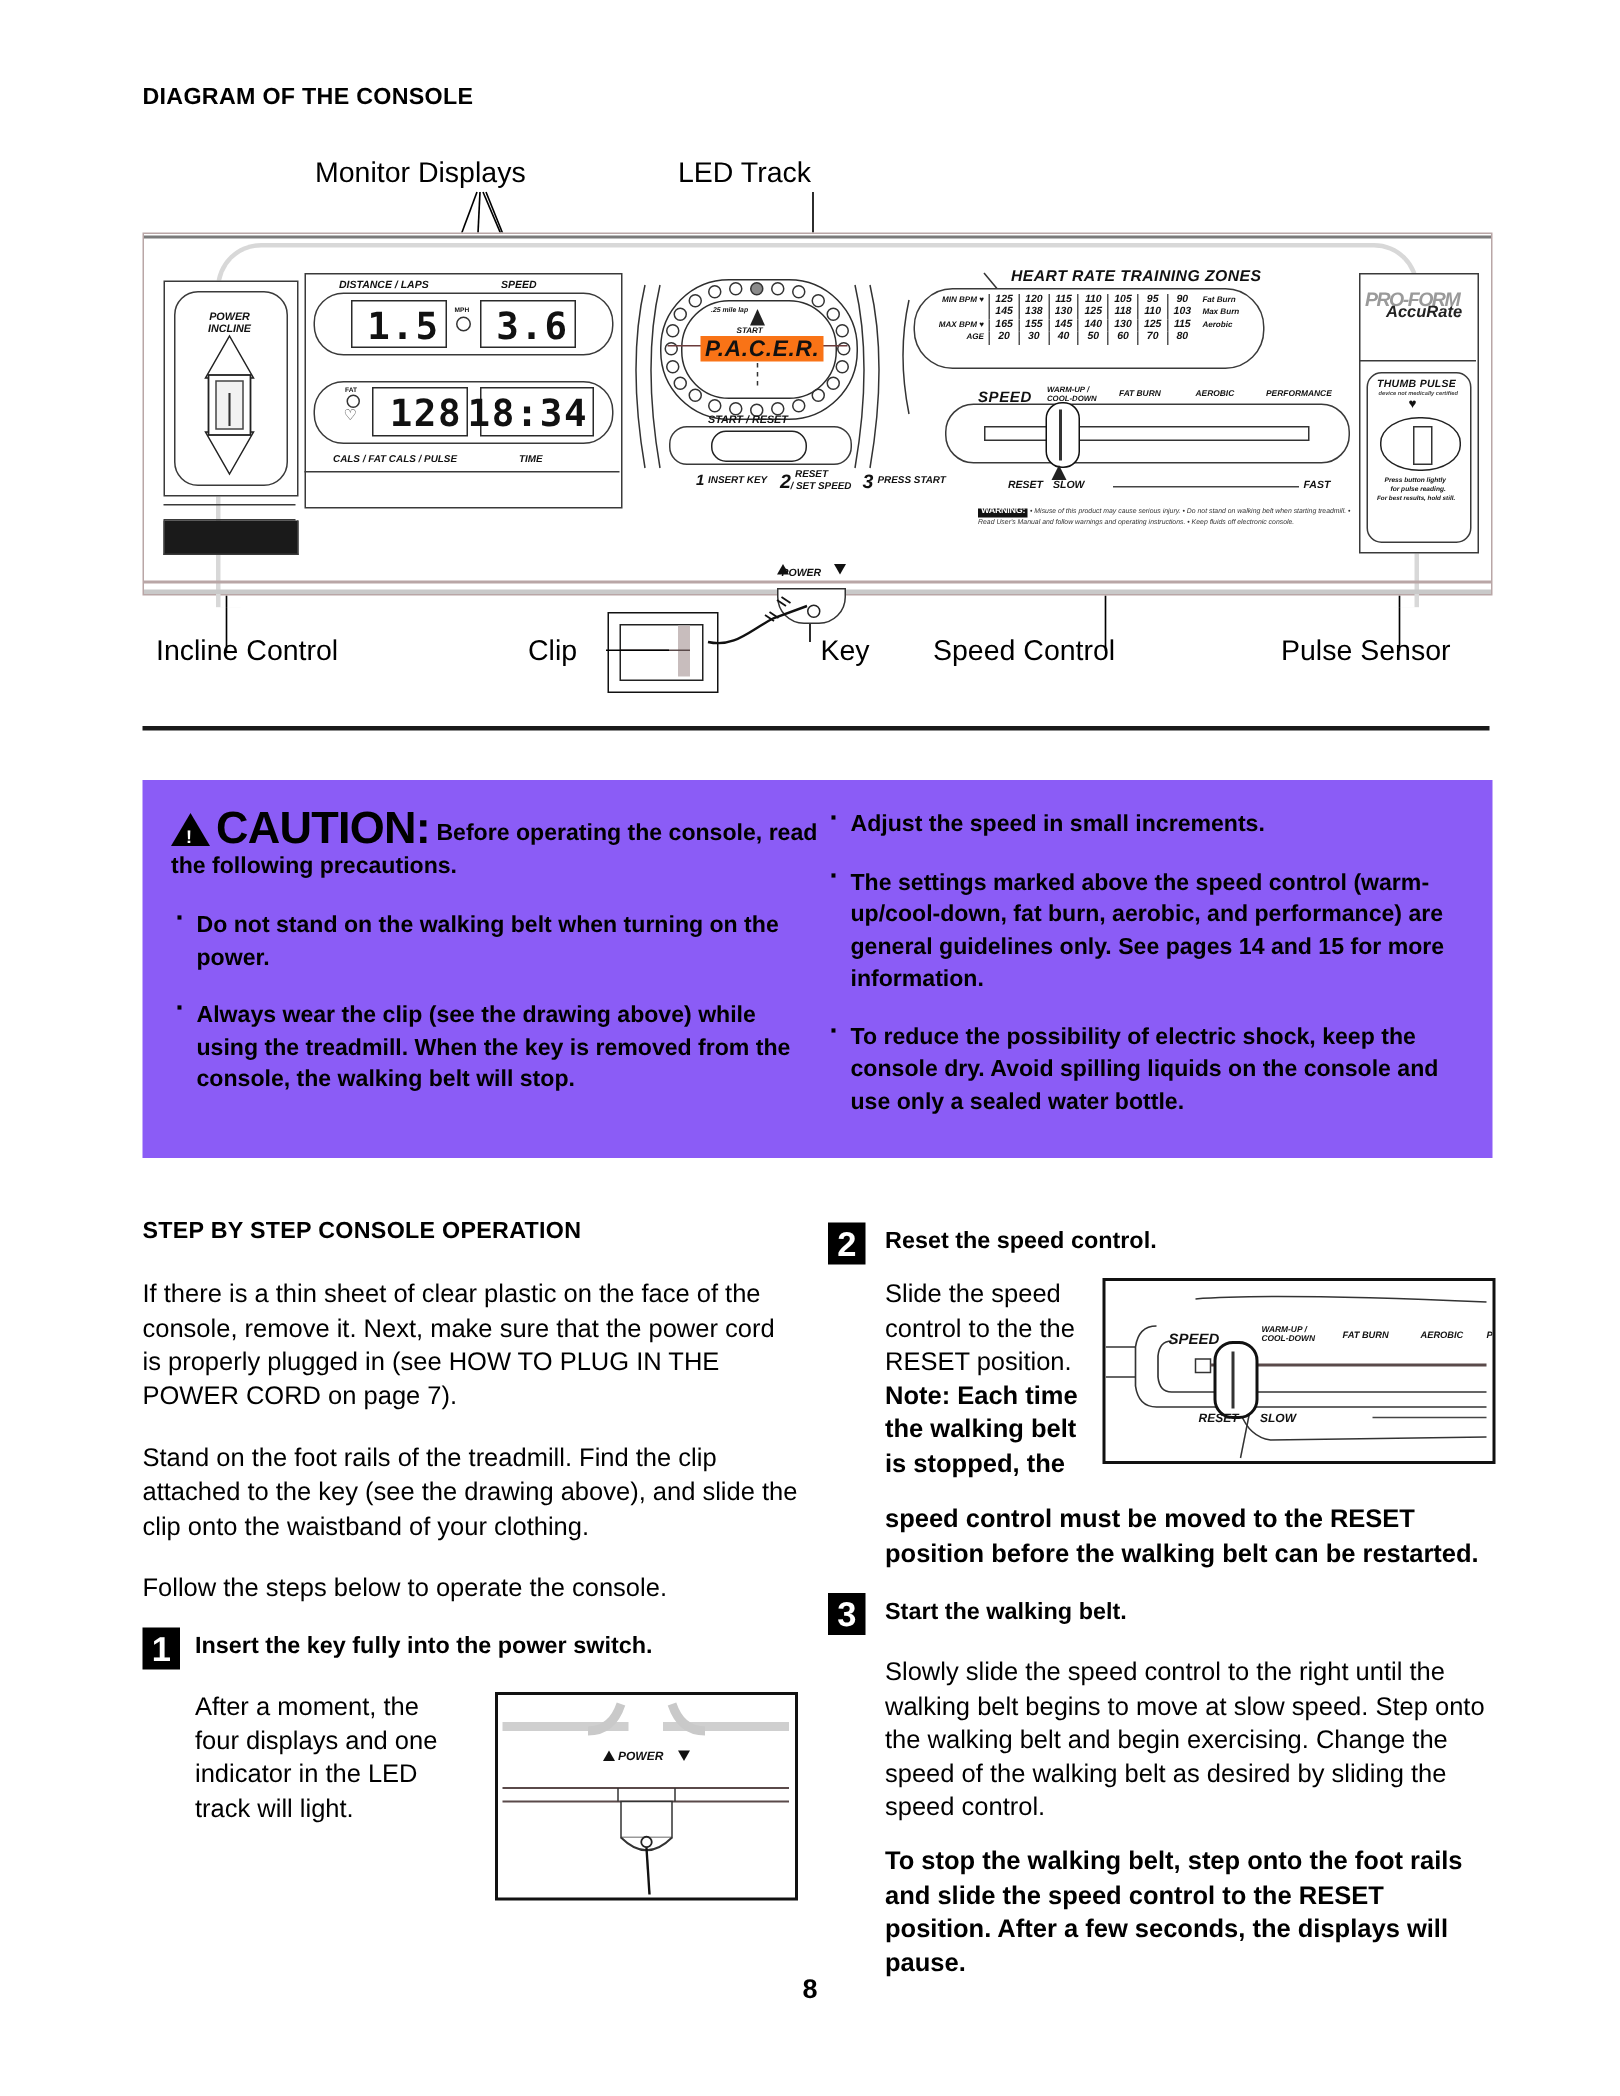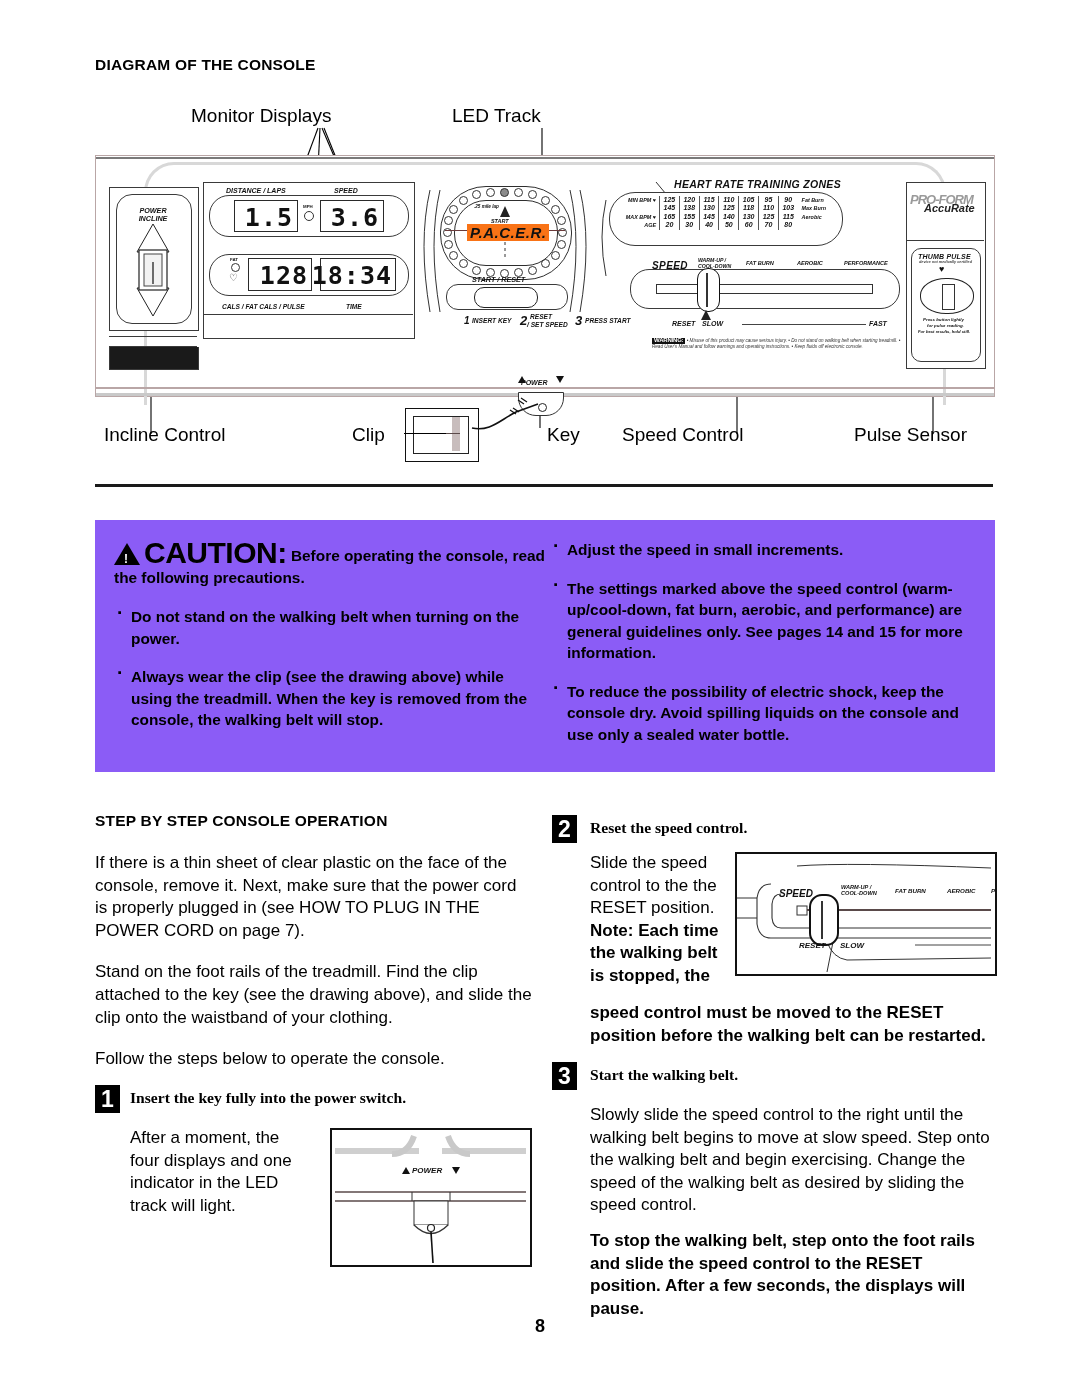--- a/index.html
+++ b/index.html
@@ -87,39 +87,39 @@
 
   
   .body-col{position:absolute;font-size:17px;line-height:22.6px;}
   .body-col p{margin:0 0 19px 0;}
   .b{font-weight:bold;}
 
   .stepnum{
     position:absolute;width:25px;height:28px;background:#000;color:#fff;
     font-weight:bold;font-size:23px;text-align:center;line-height:28px;
   }
-  .steptitle{position:absolute;font-weight:bold;font-size:15.6px;font-family:Liberation Serif, serif;}
+  .steptitle{position:absolute;font-weight:bold;font-size:15.6px;}
 
   
   .figbox{position:absolute;border:2px solid #111;background:#fff;overflow:hidden;}
   .fig-gray{position:absolute;background:#cfcfcf;}
 
   #page-number{
     position:absolute;left:0;right:0;top:1316px;text-align:center;
     font-weight:bold;font-size:18px;
   }
 </style>
 </head>
 <body>
 
 <div class="page">
 
   <div class="h-sec" style="left:95px;top:56px;">DIAGRAM OF THE CONSOLE</div>
 
-  <div class="callout" style="left:191px;top:105px;">Monitor Displays</div>
+  <div class="callout" style="left:210px;top:105px;">Monitor Displays</div>
   <div class="callout" style="left:452px;top:105px;">LED Track</div>
 
   <svg style="position:absolute;left:0;top:0;width:1080px;height:1397px;pointer-events:none;">
     <g stroke="#000" stroke-width="1.1" fill="none">
       <line x1="318" y1="128" x2="283" y2="222"></line>
       <line x1="320" y1="128" x2="312" y2="292"></line>
       <line x1="322" y1="128" x2="362" y2="222"></line>
       <line x1="324" y1="128" x2="390" y2="292"></line>
       <line x1="542" y1="128" x2="542" y2="203"></line>
       <line x1="151" y1="268" x2="151" y2="434"></line>

